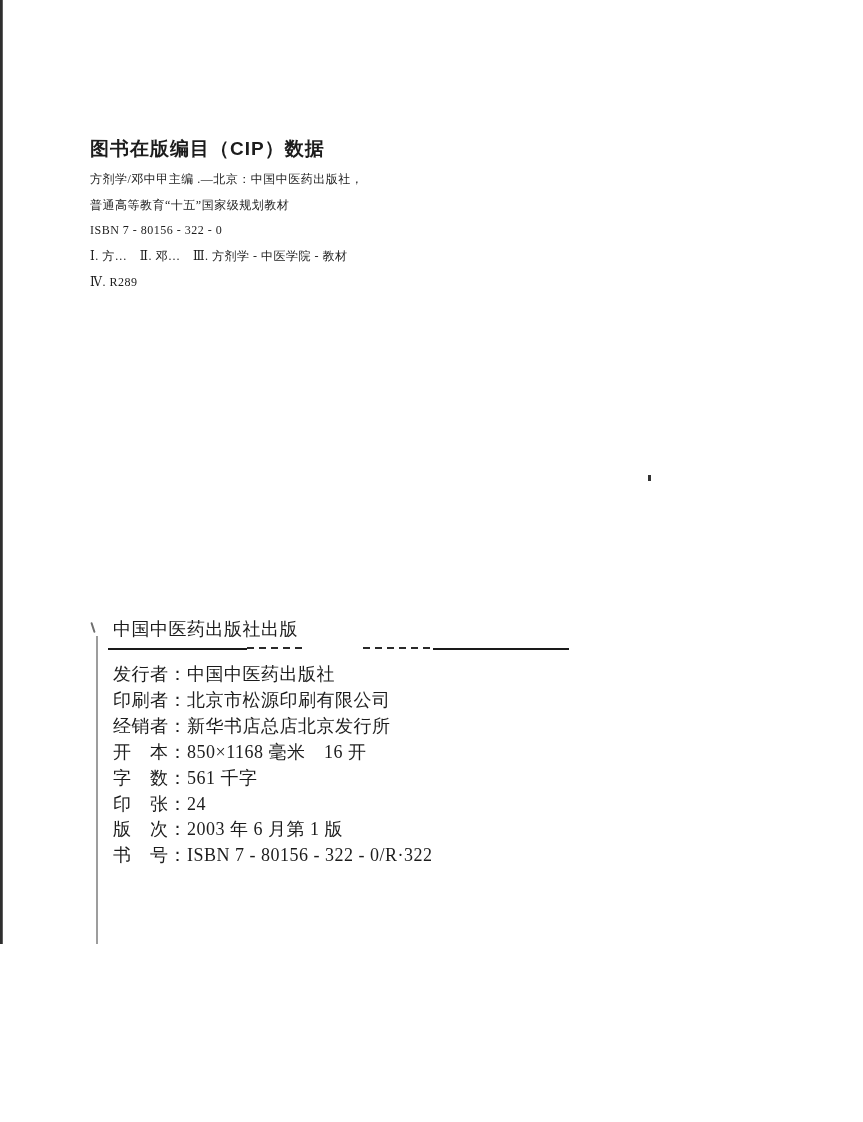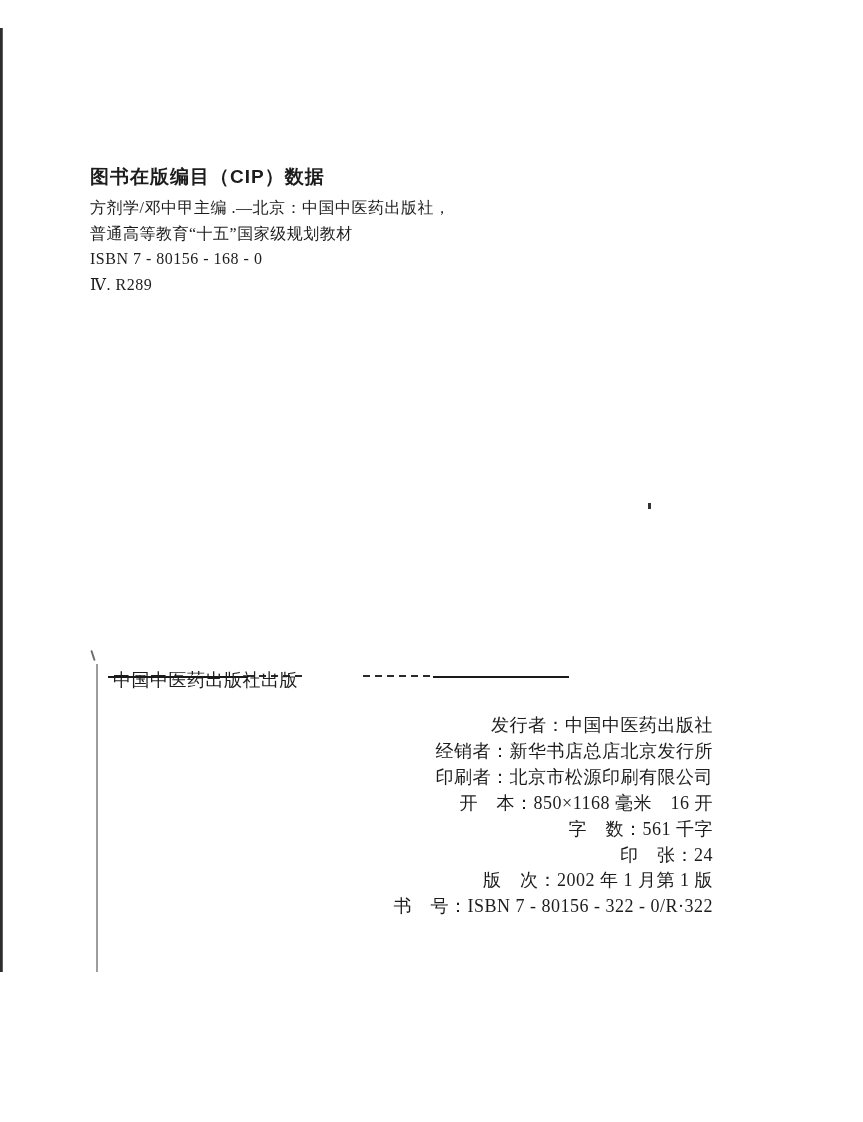--- a/index.html
+++ b/index.html
@@ -8,21 +8,20 @@
     background: #ffffff;
   }
   .page {
     position: relative;
     width: 863px;
     height: 944px;
     background: #ffffff;
     overflow: hidden;
     font-family: "Liberation Serif", "DejaVu Serif", serif;
     color: #1c1c1c;
-    margin-top: 28px;
   }
   
   .left-edge {
     position: absolute;
     left: 0; top: 0;
     width: 3px; height: 1122px;
     background: linear-gradient(90deg, #2e2e2e 0 65%, #8a8a8a 100%);
   }
   
   .cip {
@@ -34,42 +33,41 @@
   .cip-heading {
     margin: 0 0 7px 0;
     font-family: "Liberation Sans", "DejaVu Sans", sans-serif;
     font-weight: 700;
     font-size: 19px;
     line-height: 22px;
     letter-spacing: 1px;
   }
   .cip-line {
     margin: 0;
-    font-size: 16px;
+    font-size: 12px;
     line-height: 25.7px;
     letter-spacing: 0.5px;
     white-space: pre-wrap;
   }
   
   .colophon {
     position: absolute;
     left: 113px;
-    top: 642px;
+    top: 619px;
     width: 600px;
     font-family: Liberation Serif, serif;
   }
   .publisher-line {
     margin: 0;
     font-size: 18px;
     line-height: 21px;
     letter-spacing: 0.5px;
   }
   .colophon-rows {
     margin-top: 22px;
-    text-align: right;
   }
   .c-row {
     margin: 0;
     font-size: 18px;
     line-height: 25.9px;
     letter-spacing: 0.5px;
     white-space: pre-wrap;
   }
   .c-row.indent {
     padding-left: 64px;
@@ -124,44 +122,45 @@
 <body>
 
 <div class="page">
 
   <div class="left-edge"></div>
 
   <section class="cip">
     <h1 class="cip-heading">图书在版编目（CIP）数据</h1>
     <p class="cip-line">方剂学/邓中甲主编 .—北京：中国中医药出版社，</p>
     <p class="cip-line">普通高等教育“十五”国家级规划教材</p>
-    <p class="cip-line">ISBN 7 - 80156 - 168 - 0</p>
+    <p class="cip-line">ISBN 7 - 80156 - 322 - 0</p>
+    <p class="cip-line">Ⅰ. 方…　Ⅱ. 邓…　Ⅲ. 方剂学 - 中医学院 - 教材</p>
     <p class="cip-line">Ⅳ. R289</p>
   </section>
 
   <div class="fold-line"></div>
   <div class="fold-tick"></div>
 
   <div class="divider-rule">
     <span class="seg seg-a"></span>
     <span class="seg dash seg-b"></span>
     <span class="seg dash seg-c"></span>
     <span class="seg seg-d"></span>
   </div>
 
   <section class="colophon">
     <p class="publisher-line">中国中医药出版社出版</p>
     <div class="colophon-rows">
       <p class="c-row">发行者：中国中医药出版社</p>
+      <p class="c-row">印刷者：北京市松源印刷有限公司</p>
       <p class="c-row">经销者：新华书店总店北京发行所</p>
-      <p class="c-row">印刷者：北京市松源印刷有限公司</p>
       <p class="c-row">开　本：850×1168 毫米　16 开</p>
       <p class="c-row">字　数：561 千字</p>
       <p class="c-row">印　张：24</p>
-      <p class="c-row">版　次：2002 年 1 月第 1 版</p>
+      <p class="c-row">版　次：2003 年 6 月第 1 版</p>
       <p class="c-row">书　号：ISBN 7 - 80156 - 322 - 0/R·322</p>
     </div>
   </section>
 
   <div class="speck speck-1"></div>
   <div class="speck speck-2"></div>
 
 </div>
 
 </body></html>

